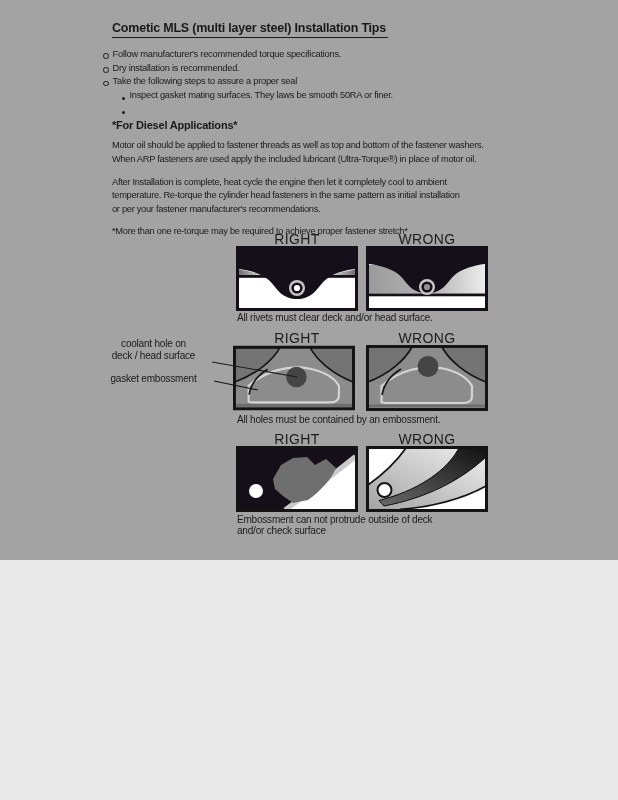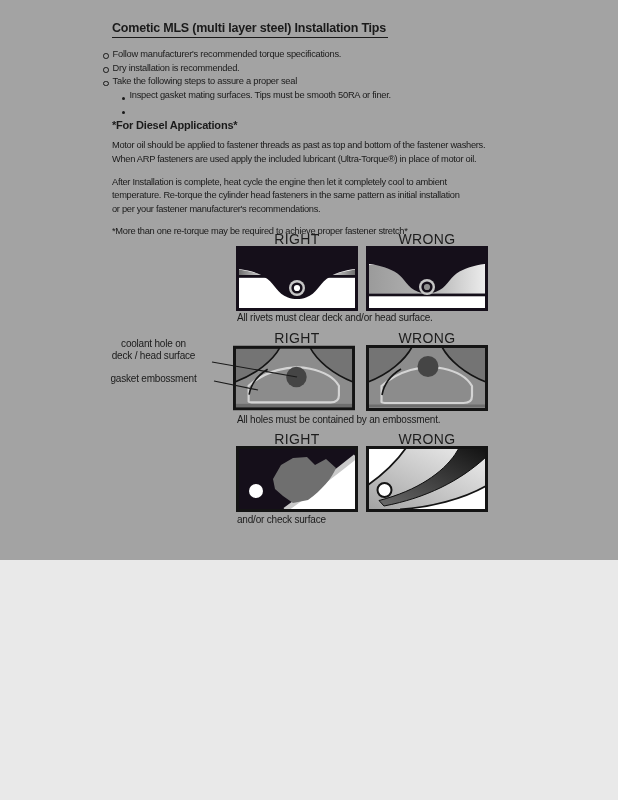--- a/index.html
+++ b/index.html
@@ -52,31 +52,31 @@
     <div class="b-row">
         <span class="mk"></span>
         <span>Dry installation is recommended.</span>
       </div>
     <div class="b-row">
         <span class="mk"></span>
         <span>Take the following steps to assure a proper seal</span>
       </div>
     <div class="b-row sub">
         <span class="mk"></span>
-        <span>Inspect gasket mating surfaces.  Tips must be smooth 50RA or finer.</span>
+        <span>Inspect gasket mating surfaces.  They laws be smooth 50RA or finer.</span>
       </div>
     <div class="b-row sub">
         <span class="mk"></span>
       </div>
   </div>
 
   <div class="abs diesel">
     <h2>*For Diesel Applications*</h2>
     <div class="para">
-      <div>Motor oil should be applied to fastener threads as past as top and bottom of the fastener washers.</div>
+      <div>Motor oil should be applied to fastener threads as well as top and bottom of the fastener washers.</div>
       <div>When ARP fasteners are used apply the included lubricant (Ultra-Torque®) in place of motor oil.</div>
     </div>
     <div class="para">
       <div>After Installation is complete, heat cycle the engine then let it completely cool to ambient</div>
       <div>temperature. Re-torque the cylinder head fasteners in the same pattern as initial installation</div>
       <div>or per your fastener manufacturer's recommendations.</div>
     </div>
     <div class="para">*More than one re-torque may be required to achieve proper fastener stretch*</div>
   </div>
 
@@ -191,20 +191,21 @@
     <rect x="0" y="0" width="122" height="66" fill="#ffffff"></rect>
     <path d="M40,2 L120,2 L120,40 C97,53 64,61.5 34,63.5 L2,63.5 L2,39 C17.5,28 30.5,15.5 40,2 Z" fill="url(#lg3)"></path>
     <path d="M40,2 C30.5,15.5 17.5,28 2,39" fill="none" stroke="#141414" stroke-width="1.8"></path>
     <path d="M120,40 C97,53 64,61.5 34,63.5" fill="none" stroke="#141414" stroke-width="1.8"></path>
     <path d="M93,2 L120,2 L120,11 C94,35 60,52 18,60 L13,54.5 C52,44.5 77,26 89,8.5 Z" fill="url(#db3)" stroke="#0e0e0e" stroke-width="1"></path>
     <circle cx="18.5" cy="44" r="7" fill="#ffffff" stroke="#141414" stroke-width="2"></circle>
     <rect x="1.5" y="1.5" width="119" height="63" fill="none" stroke="#141414" stroke-width="3"></rect>
   </svg>
 
   <div class="abs dg-caption" style="left:237px;top:514px;">
+    <div>Embossment can not protrude outside of deck</div>
     <div>and/or check surface</div>
   </div>
 
   <div class="abs disclaimer">
     <div class="dh">Warranty Disclaimer*</div>
     <p>Due to the nature of performance applications, the parts in this catalog are sold without any express warranty or any implied warranty of merchantability or fitness for a particular purpose.  Cometic Gasket Inc., shall not, under any circumstances, be liable for any special, incidental or consequential damages, including, person, party or property, but not limited to, damage, or loss of property or equipment, loss of profits or revenue, cost of purchased or replacement goods, or claims of customers of the purchase, which may arise and/or result from sale, installation or use of these parts.  Installation of these parts could adversely affect the motor manufacturers warranty coverage.</p>
     <p>VENUE-The agreed upon venue, in the event of dispute whatsoever between the parties, whether instituted by either party, including, but not limited to, contract terms, payment terms, delivery, type, defects, sufficiency of product, shall be the Court of Common Pleas, Lake County, Ohio or the Painesville Municipal Court, Lake County, Ohio, depending on the amount in controversy.
 This agreement shall be governed by and construed under the laws of the State of Ohio.</p>
     <p>All prices and terms are subject to change without notice.</p>
     <p>Terms COD- Secured with a completed dealer/jobber application on File, COD-Company check with a current credit card number on file.  Open accounts may be established by well rated firms.  A credit application is available upon request.  Open accounts are due payable Net 30 days from date of invoice.  No statement will be sent.  If an account becomes 60 or more days past due, it is subject to being placed on credit hold.  No orders will be shipped or new orders accepted until past due balance is paid.  If an account becomes 90 or more days past due, it is subject to being placed for collections.  All costs of collection are the responsibility of the customer, including attorney fees, court costs, and other expenses of litigation.</p>

